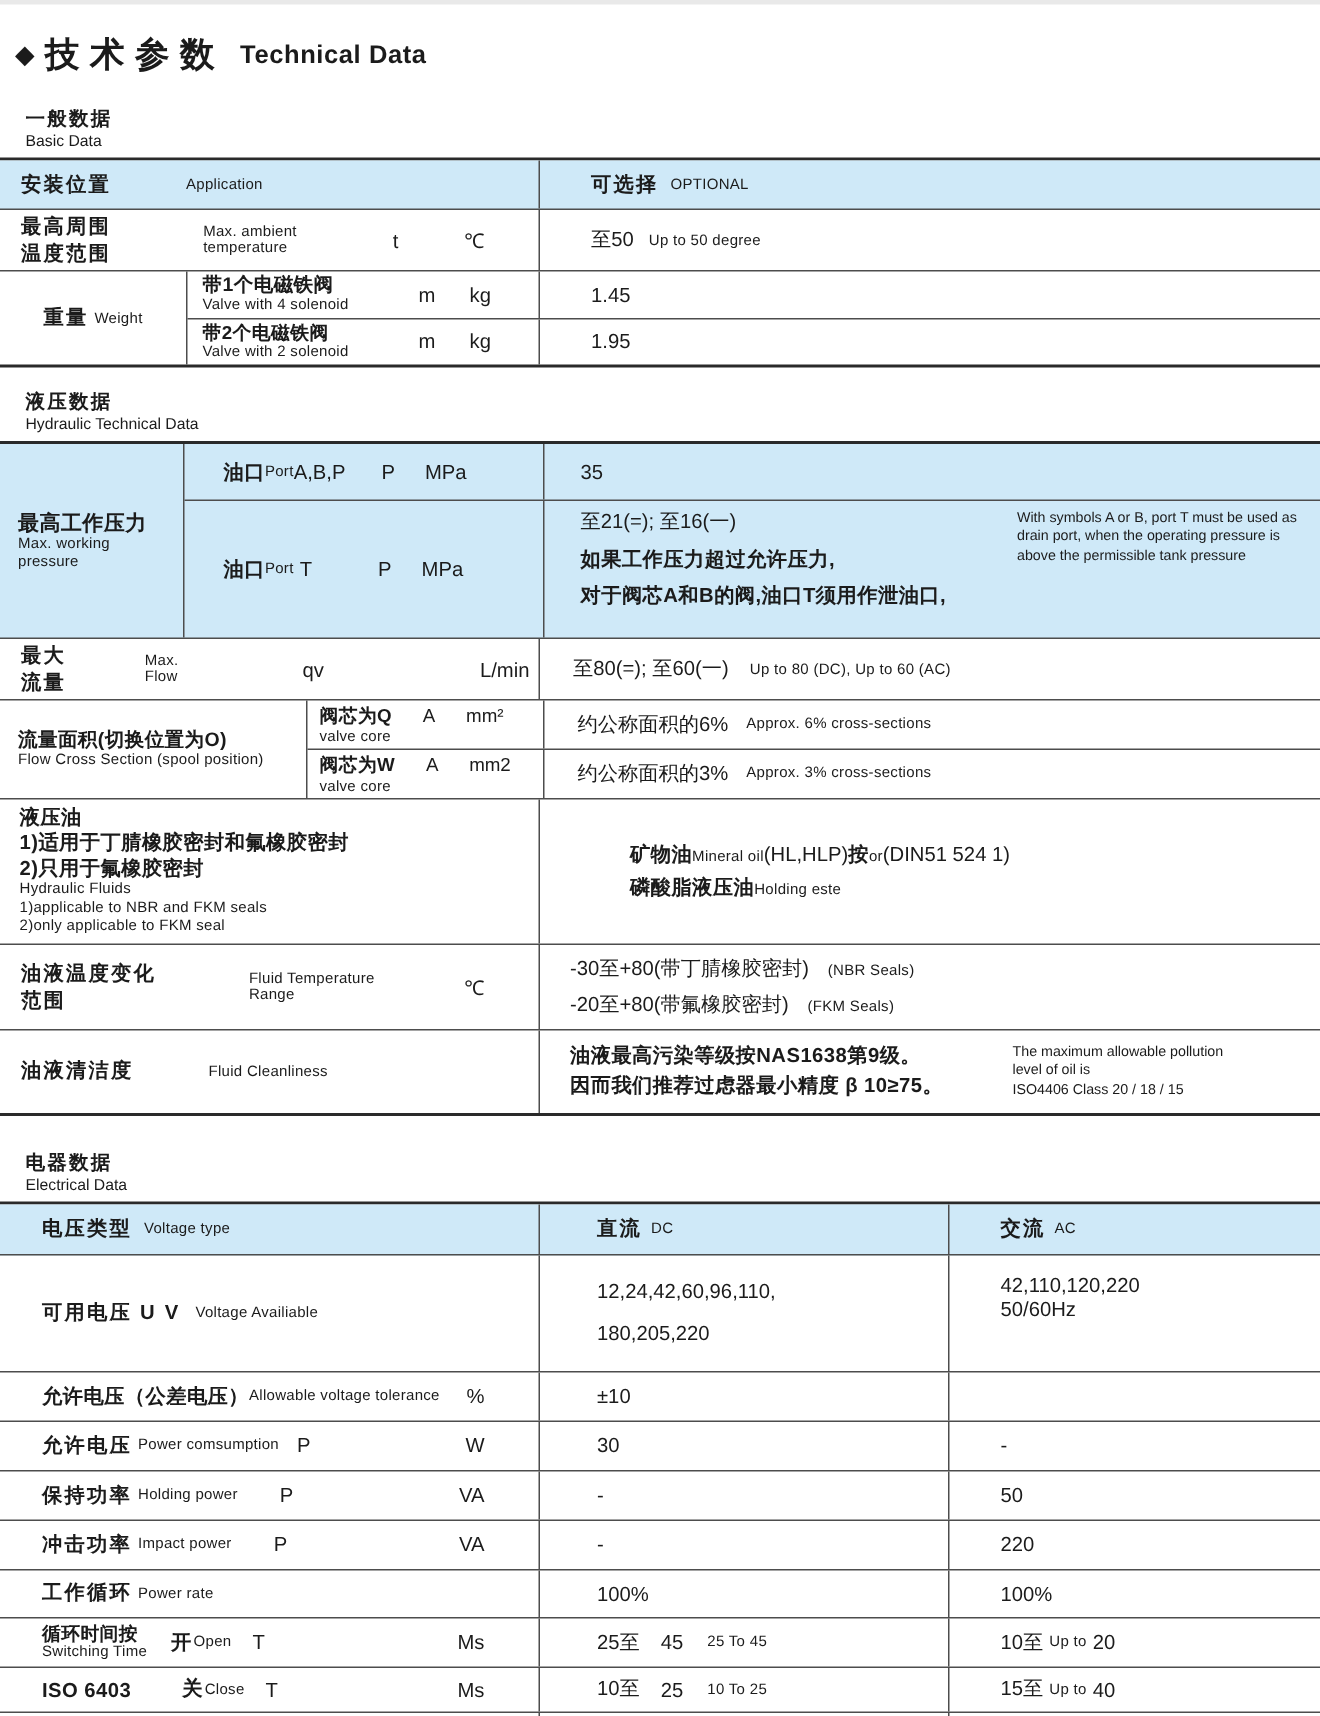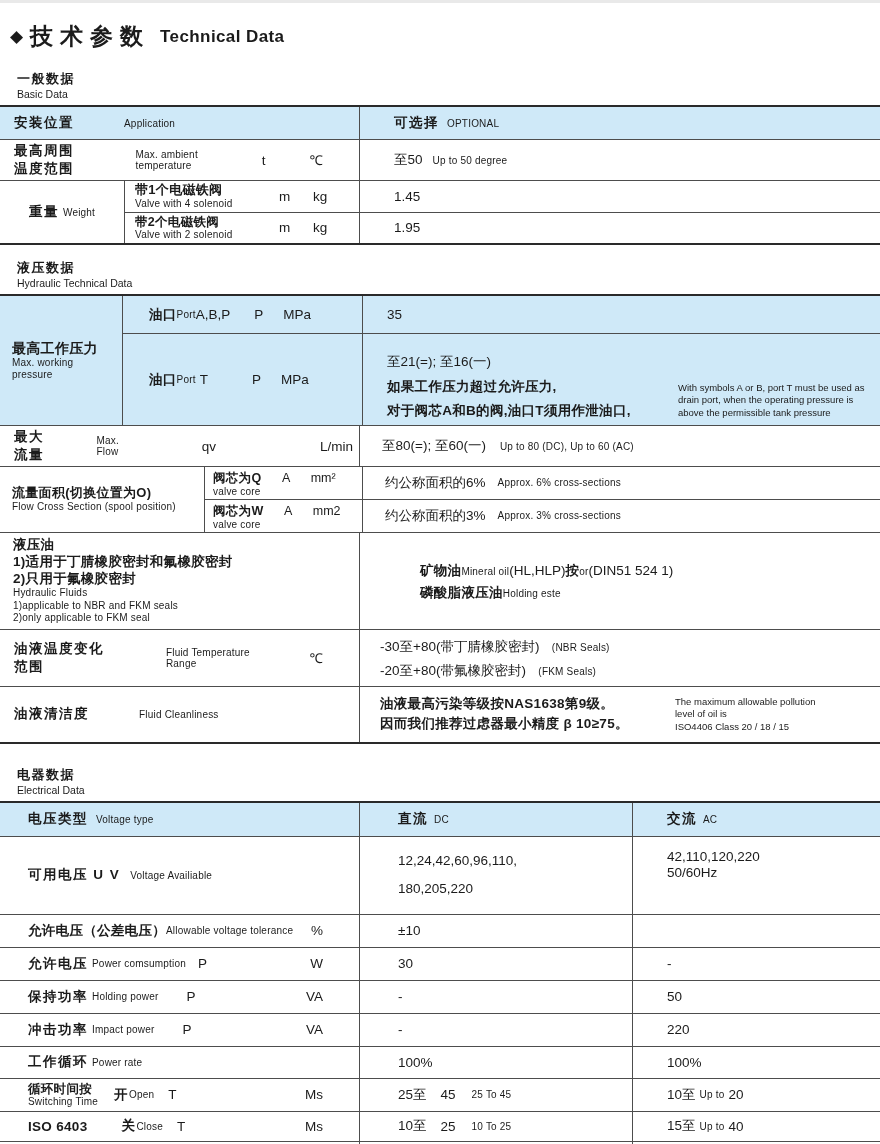--- a/index.html
+++ b/index.html
@@ -166,21 +166,21 @@
           </div>
         </div>
         <div style="display:flex;flex:1;">
           <div class="cell hB vr" style="padding-left:26px">
             <span class="zh ls0">油口</span>
             <span class="en">Port</span>
             <span class="val ml4">T</span>
             <span class="val ml44">P</span>
             <span class="val ml20">MPa</span>
           </div>
-          <div style="flex:1;display:flex;align-items:flex-end;padding:6px 10px 6px 24px;">
+          <div style="flex:1;display:flex;align-items:flex-start;padding:6px 10px 6px 24px;">
             <div style="flex:1;line-height:1.15" class="gap3">
               <div class="val">至21(=);  至16(一)</div>
               <div class="zh ls0" style="margin-top:9px">如果工作压力超过允许压力,</div>
               <div class="zh ls0" style="margin-top:9px">对于阀芯A和B的阀,油口T须用作泄油口,</div>
             </div>
             <div class="note" style="width:192px">With symbols A or B, port T must be used as drain port, when the operating pressure is above the permissible tank pressure</div>
           </div>
         </div>
       </div>
     </div>

